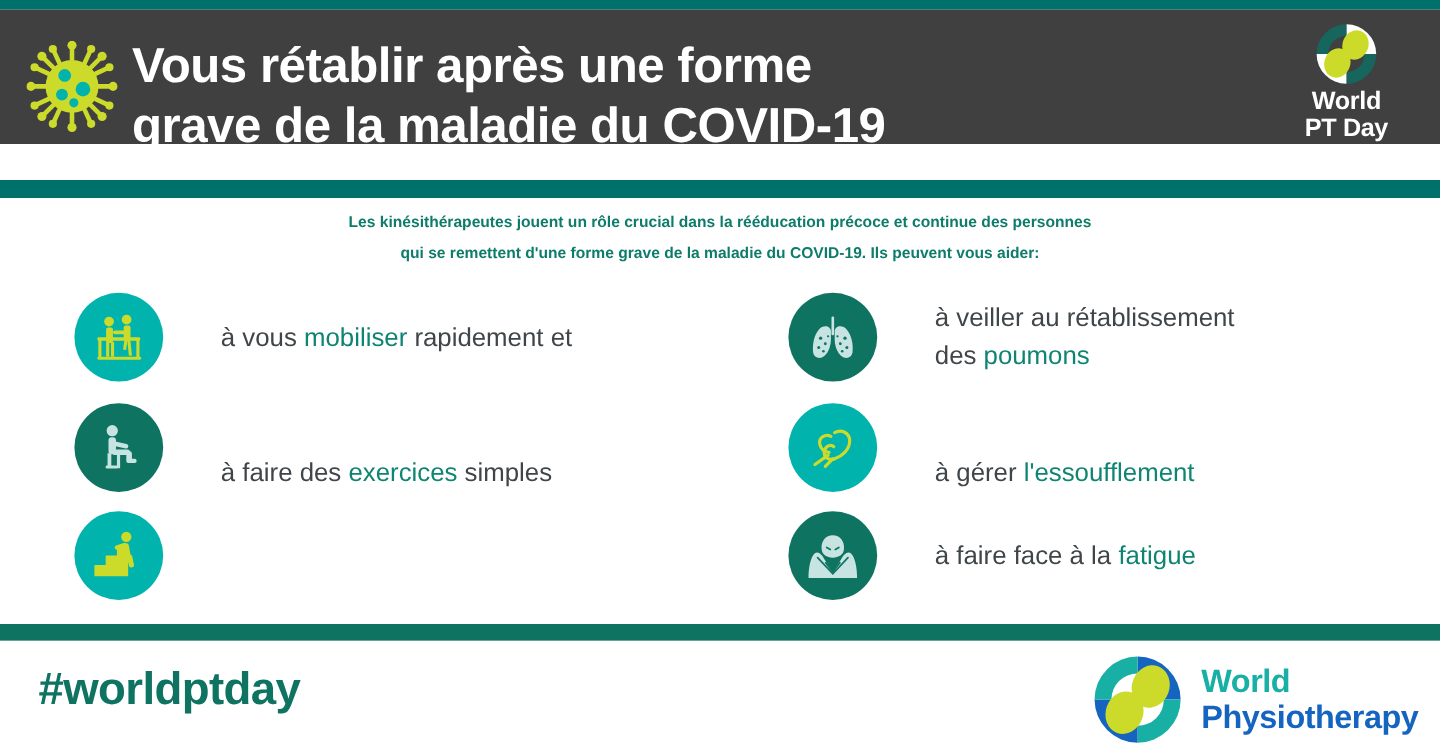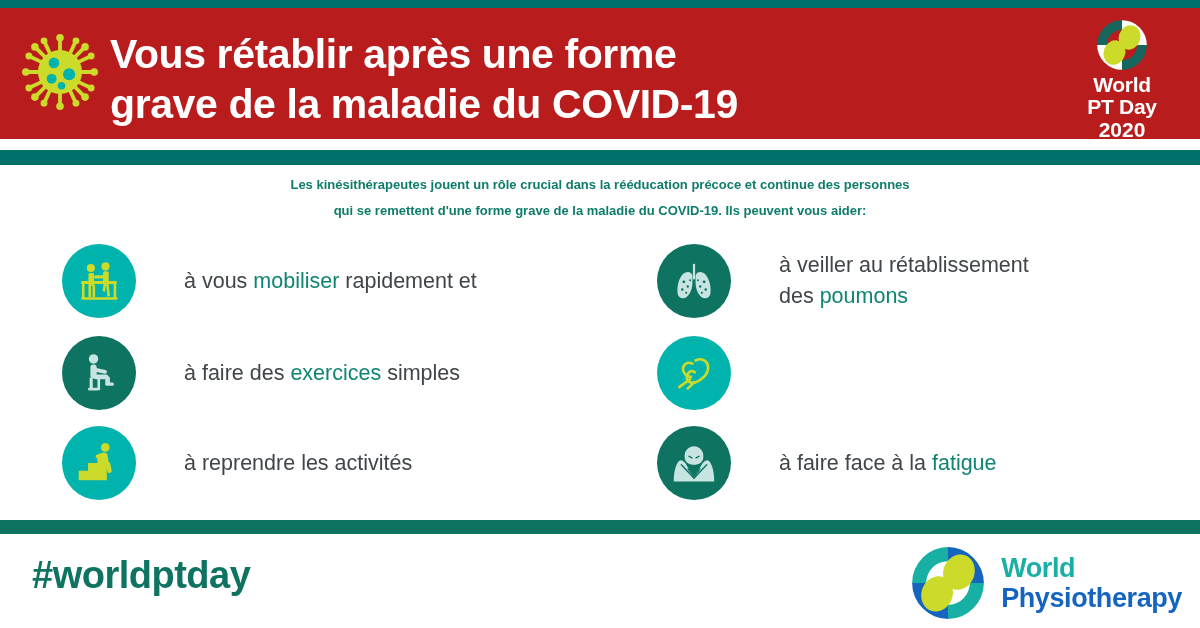--- a/index.html
+++ b/index.html
@@ -18,22 +18,22 @@
   
   .top-strip {
     position:absolute; left:0; top:0;
     width:1200px; height:8px;
     background:#00706A;
   }
 
   
   .header {
     position:absolute; left:0; top:8px;
-    width:1200px; height:131px;
-    background:#b91c1c;
+    width:1200px; height:112px;
+    background:#404040;
   }
   .virus-icon {
     position:absolute; left:22px; top:26px;
     width:76px; height:76px;
   }
   .header-title {
     position:absolute; left:110px; top:21px;
     width:890px;
     color:#ffffff;
     font-size:41px;
@@ -89,21 +89,21 @@
   .col-left  { left:62px; }
   .col-right { left:657px; }
 
   .bullet {
     position:absolute;
     display:flex;
     align-items:center;
     gap:24px;
   }
   .bullet.r0 { top:4px; }
-  .bullet.r1 { top:96px; }
+  .bullet.r1 { top:96px;align-items:flex-end; }
   .bullet.r2 { top:186px; }
 
   .bullet-icon {
     width:74px; height:74px;
     border-radius:50%;
     flex:0 0 74px;
     display:flex; align-items:center; justify-content:center;
   }
   .icon-teal { background:#00B3AC; }
   .icon-dark { background:#0E7461; }
@@ -297,23 +297,20 @@
               <path d="M6 54 L6 42 L18 42 L18 32 L30 32 L30 22 L42 22 L42 54 Z"></path>
               <circle cx="40" cy="12" r="5.5"></circle>
               <rect x="36" y="19" width="7.5" height="15" rx="3" transform="rotate(-10 39 26)"></rect>
               <rect x="27" y="22" width="13" height="4.6" rx="2.2" transform="rotate(-18 27 22)"></rect>
               <rect x="34" y="30" width="5.5" height="13" rx="2.4" transform="rotate(28 36 32)"></rect>
               <rect x="41" y="31" width="5.5" height="14" rx="2.4" transform="rotate(-12 43 34)"></rect>
             </g>
           </svg>
         </div>
         <div class="bullet-text">
-          <div>
-            <span>à reprendre les activités</span><span class="hl"></span><span></span>
-          </div>
         </div>
       </div>
     </div>
 
     <div class="col col-right">
 
       <div class="bullet r0">
         <div class="bullet-icon icon-dark">
           <svg viewBox="0 0 64 64" width="50" height="50">
             <g fill="#C7E3E2">
@@ -346,20 +343,25 @@
       </div>
 
       <div class="bullet r1">
         <div class="bullet-icon icon-teal">
           <svg viewBox="0 0 64 64" width="50" height="50" fill="none" stroke="#CCDB2A" stroke-width="3.4" stroke-linecap="round" stroke-linejoin="round">
             <path d="M34 16 C41 12 50 16 50 25 C50 34 42 41 34 44 C27 46 22 42 23 36 C24 30 30 28 33 31"></path>
             <path d="M30 20 C24 17 17 21 18 28 C19 34 24 37 28 37"></path>
             <path d="M27 40 L13 50"></path>
             <path d="M32 44 L24 52"></path>
           </svg>
+        </div>
+        <div class="bullet-text">
+          <div>
+            <span>à gérer </span><span class="hl">l'essoufflement</span><span></span>
+          </div>
         </div>
       </div>
 
       <div class="bullet r2">
         <div class="bullet-icon icon-dark">
           <svg viewBox="0 0 64 64" width="54" height="54">
             <g fill="#C7E3E2">
               <path d="M32 12 C39 12 44 18 43 26 C42.5 31 38 34 32 34 C26 34 21.5 31 21 26 C20 18 25 12 32 12 Z"></path>
               <path d="M14 30 C10 34 8 44 8 54 L56 54 C56 44 54 34 50 30 C47 27 43 30 40 36 L32 48 L24 36 C21 30 17 27 14 30 Z"></path>
             </g>

